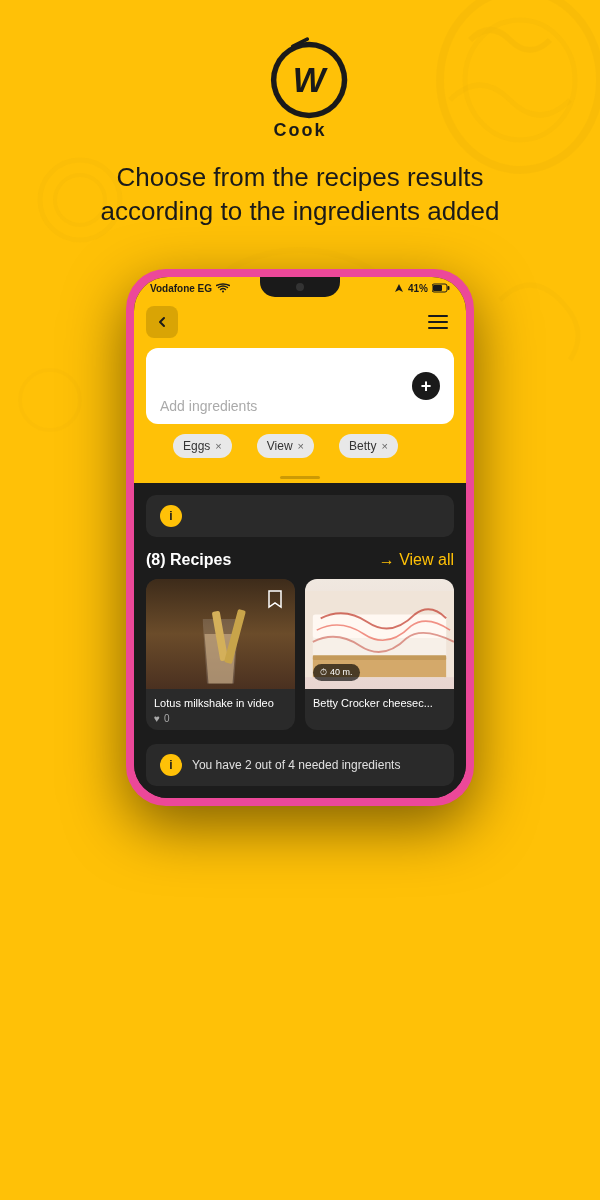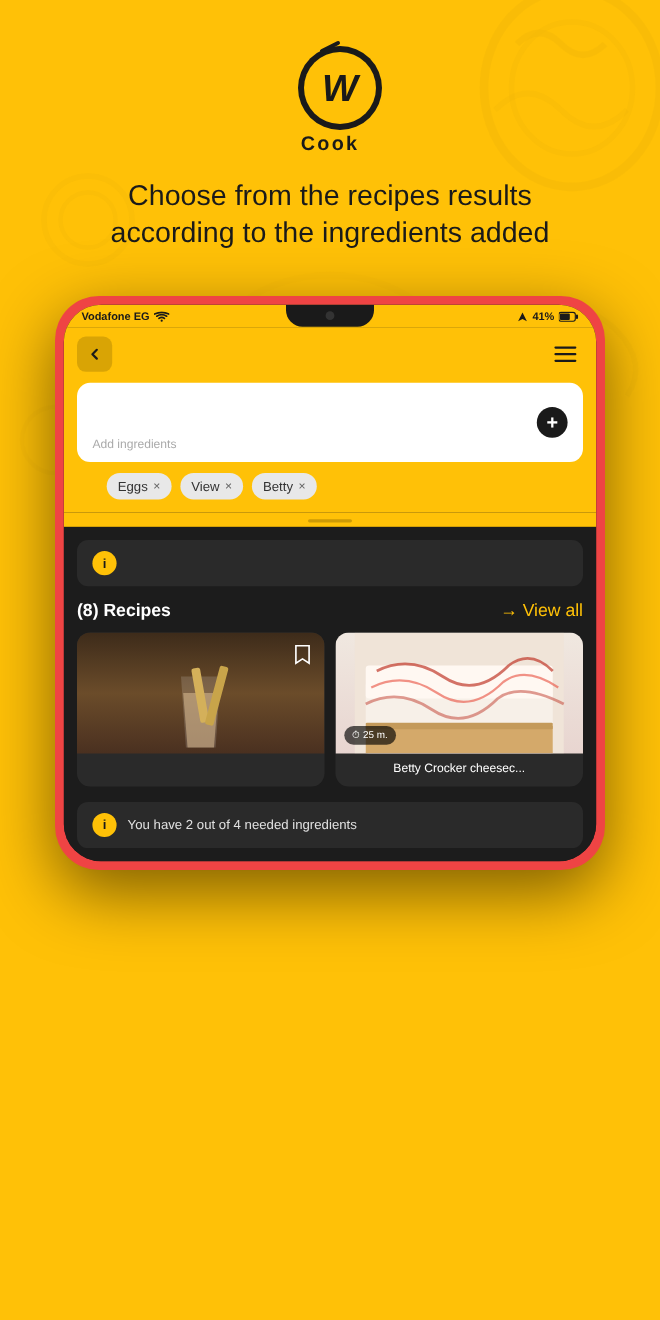--- a/index.html
+++ b/index.html
@@ -70,27 +70,26 @@
     
     .phone-wrapper {
       position: relative;
       z-index: 1;
       display: flex;
       justify-content: center;
       margin-top: 10px;
     }
 
     .phone {
-      width: 500px;
-      background: #ef4444;
+      width: 348px;
+      background: #ec4899;
       border-radius: 40px;
       padding: 8px;
       box-shadow: 0 20px 60px rgba(0,0,0,0.5);
       position: relative;
-      text-align: center;
     }
 
     .phone-inner {
       background: #1c1c1c;
       border-radius: 34px;
       overflow: hidden;
       position: relative;
     }
 
     
@@ -189,21 +188,21 @@
       padding: 10px 14px;
       display: flex;
       justify-content: space-between;
       align-items: center;
       margin-bottom: 10px;
       position: relative;
       z-index: 1;
     }
 
     .search-text {
-      font-size: 11px;
+      font-size: 14px;
       color: #aaa;
       margin-top: 40px;
     }
 
     .add-btn {
       width: 28px;
       height: 28px;
       background: #1a1a1a;
       border-radius: 50%;
       display: flex;
@@ -211,21 +210,21 @@
       justify-content: center;
       cursor: pointer;
       color: white;
       font-size: 18px;
       font-weight: bold;
       line-height: 1;
     }
 
     .chips-row {
       display: flex;
-      gap: 8px;
+      gap: 25px;
       position: relative;
       z-index: 1;
       padding-left: 27px;
     }
 
     .chip {
       background: #e8e8e8;
       border-radius: 20px;
       padding: 5px 10px;
       font-size: 12px;
@@ -575,20 +574,27 @@
               <div class="glass-liquid"></div>
               <div class="cookie-stick-2"></div>
               <div class="cookie-stick"></div>
 
               <div class="bookmark-icon">
                 <svg width="16" height="20" viewBox="0 0 16 20">
                   <path d="M2 2 H14 V18 L8 14 L2 18 Z" fill="none" stroke="white" stroke-width="1.5"></path>
                 </svg>
               </div>
             </div>
+            <div class="recipe-info">
+              <div class="recipe-name">Lotus milkshake in video</div>
+              <div class="recipe-likes">
+                <span>♥</span>
+                <span>0</span>
+              </div>
+            </div>
           </div>
 
           <div class="recipe-card">
             <div class="cheesecake-visual">
               
               <svg width="100%" height="110" viewBox="0 0 190 110">
                 <rect width="190" height="110" fill="#f0e4d8"></rect>
 
                 <rect x="10" y="45" width="170" height="65" rx="3" fill="#f7f0e8"></rect>
                 <rect x="10" y="30" width="170" height="30" rx="3" fill="#fff8f2"></rect>
@@ -596,21 +602,21 @@
                 <path d="M20,35 Q50,20 80,40 Q110,60 140,30 Q160,15 180,35" fill="none" stroke="#c0392b" stroke-width="2.5" opacity="0.7"></path>
                 <path d="M15,50 Q45,35 75,55 Q105,75 135,45 Q155,30 185,50" fill="none" stroke="#e74c3c" stroke-width="2" opacity="0.6"></path>
                 <path d="M10,65 Q40,50 70,70 Q100,90 130,60 Q150,45 190,65" fill="none" stroke="#c0392b" stroke-width="2.5" opacity="0.5"></path>
 
                 <rect x="10" y="85" width="170" height="25" rx="0" fill="#d4a96a"></rect>
                 <rect x="10" y="82" width="170" height="6" rx="1" fill="#c49a5a"></rect>
               </svg>
               
               <div class="time-badge">
                 <span>⏱</span>
-                <span>25 m.</span>
+                <span>40 m.</span>
               </div>
             </div>
             <div class="recipe-info">
               <div class="recipe-name">Betty Crocker cheesec...</div>
             </div>
           </div>
 
         </div>
 
         <div class="info-banner-2">

